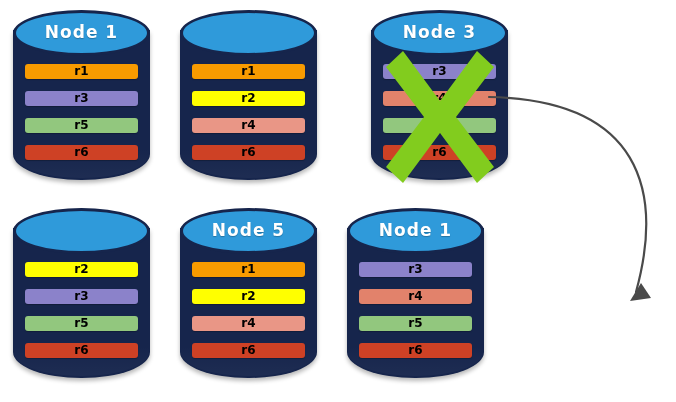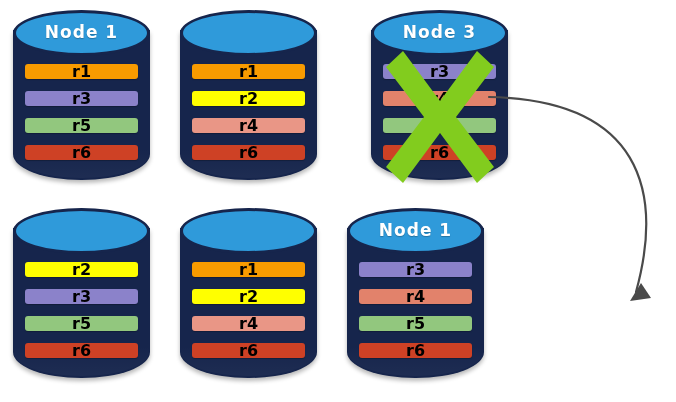--- a/index.html
+++ b/index.html
@@ -86,21 +86,21 @@
     z-index: 3;
   }
 
   .row {
     position: relative;
     width: 113px;
     height: 15px;
     margin: 0 auto 12px auto;
     border-radius: 3px;
     color: #000000;
-    font-size: 16px;
+    font-size: 12px;
     font-weight: bold;
     line-height: 15px;
     text-align: center;
     box-shadow: 0 1px 1px rgba(0,0,0,0.25);
   }
 
   
   .x-mark {
     position: absolute;
     left: 15px;
@@ -170,20 +170,21 @@
         <div class="rows">
           <div class="row" style="background: rgb(255, 255, 0);">r2</div>
           <div class="row" style="background: rgb(139, 130, 202);">r3</div>
           <div class="row" style="background: rgb(146, 199, 126);">r5</div>
           <div class="row" style="background: rgb(206, 65, 37);">r6</div>
         </div>
       </div>
       <div class="node" style="left: 180px; top: 206px;">
         <div class="cyl-body"></div>
         <div class="cyl-top"></div>
+        <div class="node-label">Node 5</div>
         <div class="rows">
           <div class="row" style="background: rgb(248, 155, 0);">r1</div>
           <div class="row" style="background: rgb(255, 255, 0);">r2</div>
           <div class="row" style="background: rgb(233, 150, 134);">r4</div>
           <div class="row" style="background: rgb(206, 65, 37);">r6</div>
         </div>
       </div>
       <div class="node" style="left: 347px; top: 206px;">
         <div class="cyl-body"></div>
         <div class="cyl-top"></div>

